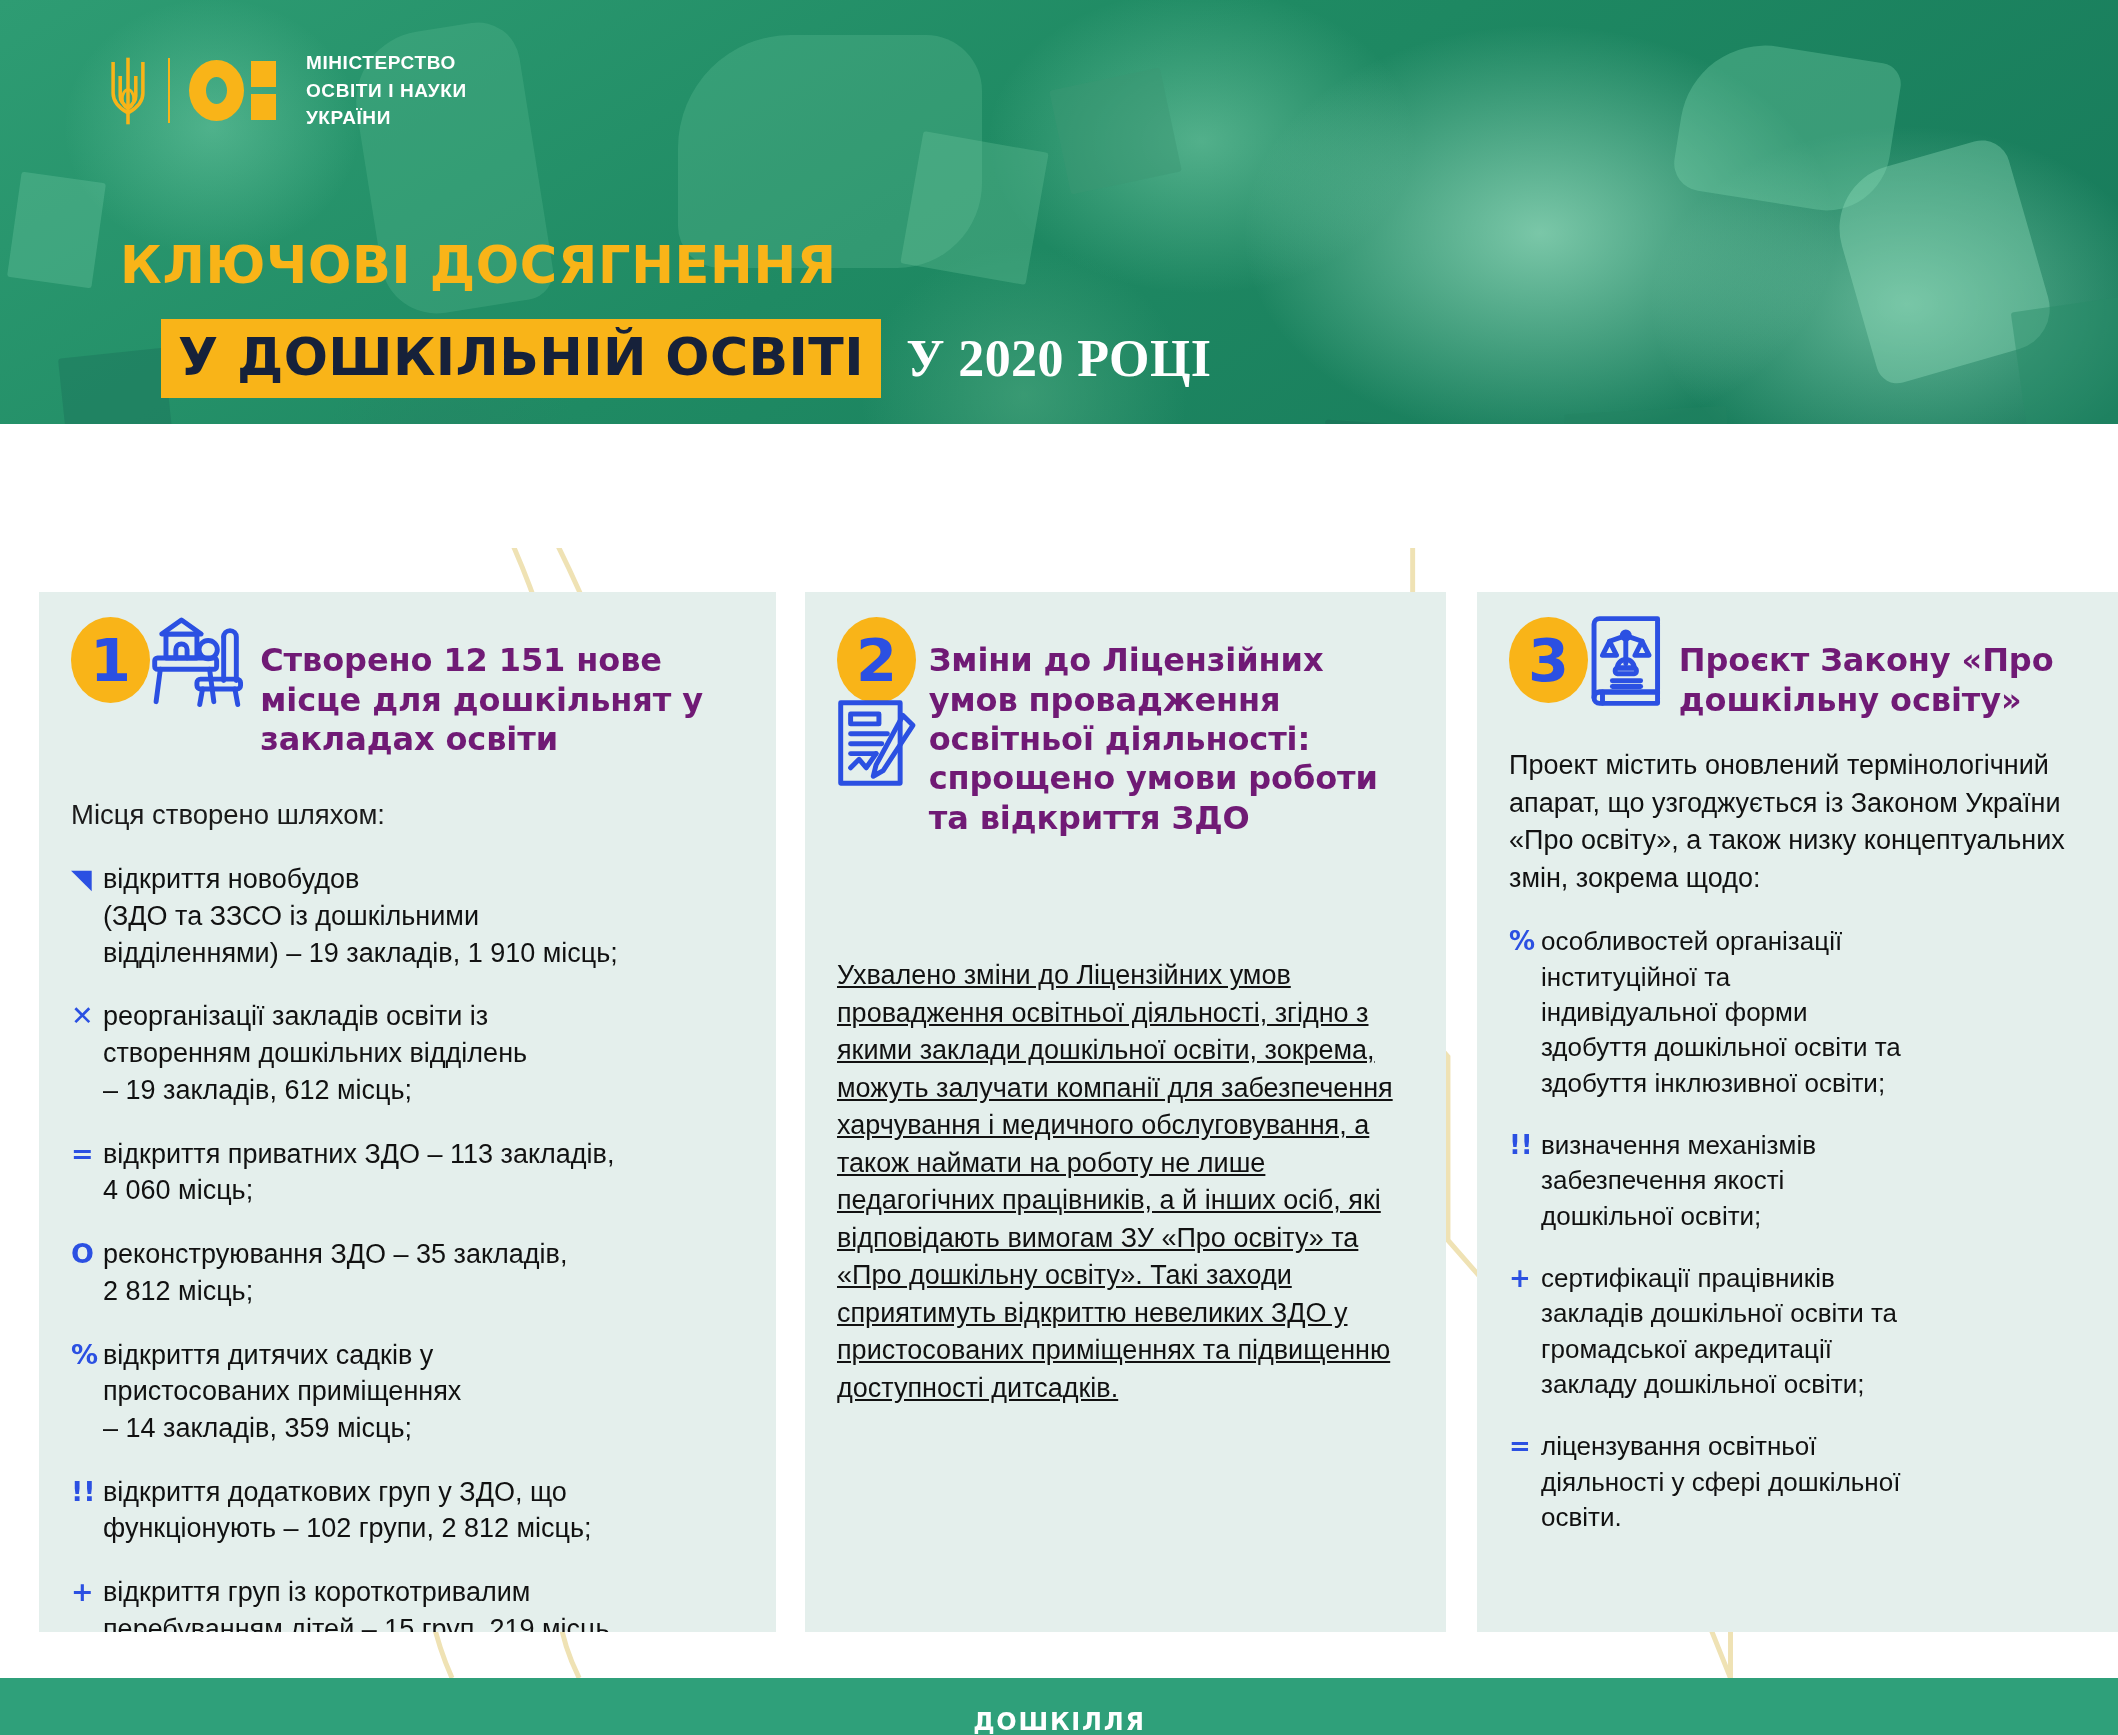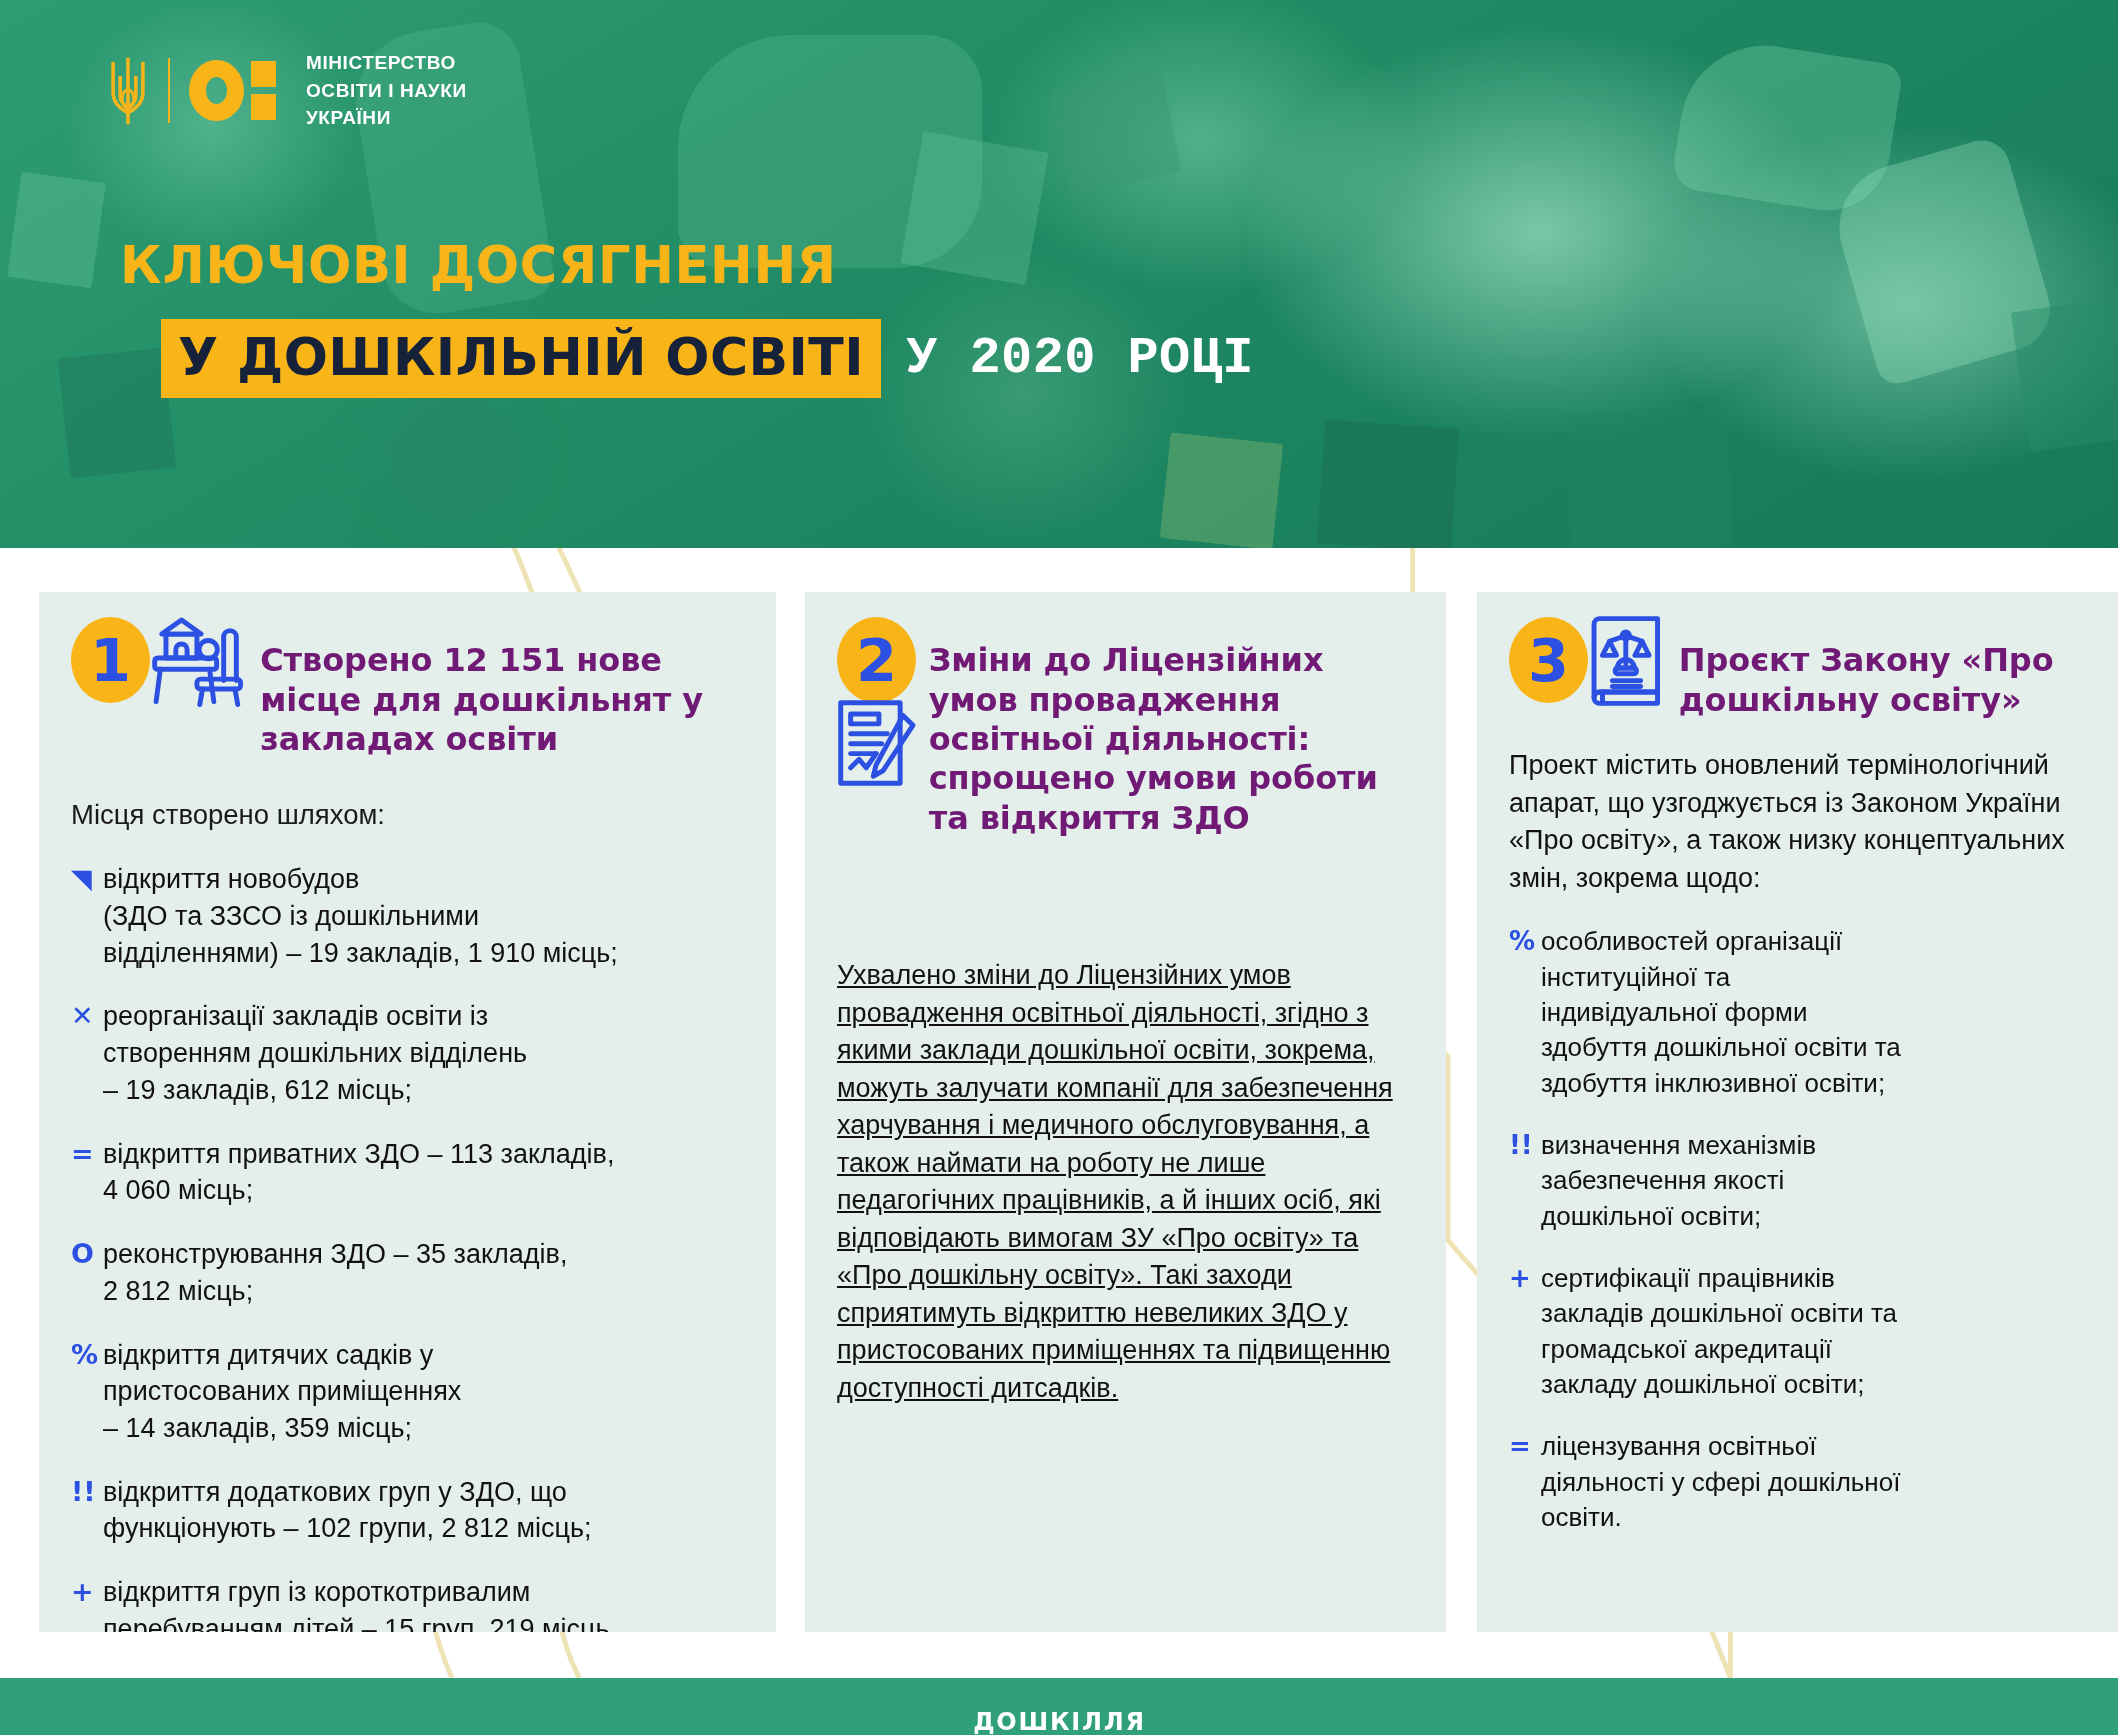--- a/index.html
+++ b/index.html
@@ -7,21 +7,21 @@
   body{
     width:2119px;height:1736px;
     background:#ffffff;
     font-family:"Liberation Sans","DejaVu Sans",sans-serif;
     overflow:hidden;
   }
   .page{position:relative;width:2119px;height:1736px;background:#fff;overflow:hidden;}
 
   
   .header{
-    position:absolute;left:0;top:0;width:2119px;height:548px;
+    position:absolute;left:0;top:0;width:2119px;height:424px;
     background:#1f8a63;
     overflow:hidden;
   }
   .header-photo{
     position:absolute;inset:0;
     background:
       radial-gradient(ellipse 424px 297px at 1540px 233px, rgba(200,255,228,.55), rgba(200,255,228,0) 70%),
       radial-gradient(ellipse 367px 254px at 1907px 304px, rgba(190,250,222,.45), rgba(190,250,222,0) 70%),
       radial-gradient(ellipse 297px 212px at 1201px 141px, rgba(160,235,200,.40), rgba(160,235,200,0) 72%),
       radial-gradient(ellipse 233px 212px at 1024px 395px, rgba(80,170,130,.55), rgba(80,170,130,0) 70%),
@@ -69,21 +69,21 @@
   }
   .title-sub-row{display:flex;align-items:center;gap:25.4px;margin-top:28px;}
   .title-hl{
     background:#f9b418;color:#16213a;font-weight:bold;font-size:52px;
     line-height:1;padding:12px 17px 15px 17px;letter-spacing:0.4px;
     font-family:"DejaVu Sans","Liberation Sans",sans-serif;
     margin-left:48px;
   }
   .title-year{
     color:#ffffff;font-weight:bold;font-size:52px;line-height:1;letter-spacing:0.4px;
-    font-family:Liberation Mono, monospace;
+    font-family:Liberation Serif, serif;
   }
 
   
   .body-area{position:absolute;left:0;top:548px;width:2119px;height:1130px;background:#ffffff;}
   .deco{position:absolute;inset:0;pointer-events:none;}
 
   
   .cards{position:absolute;left:0;top:592px;width:2119px;height:1040px;}
   .card{
     position:absolute;top:0;height:1040px;

